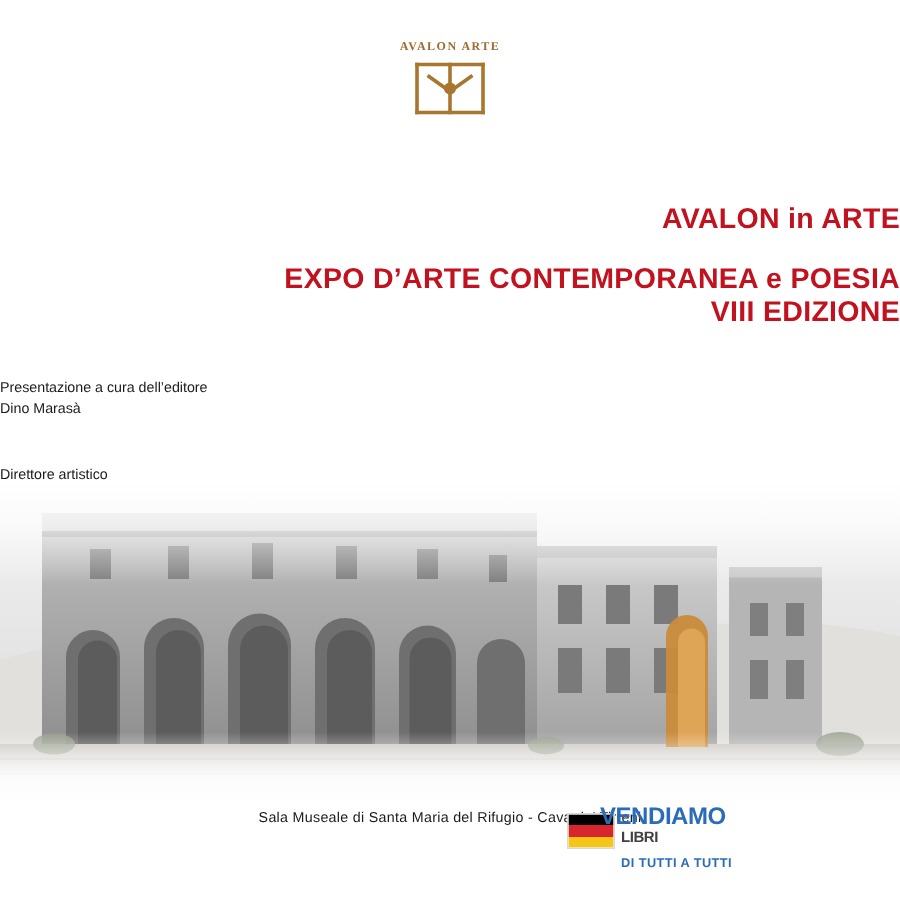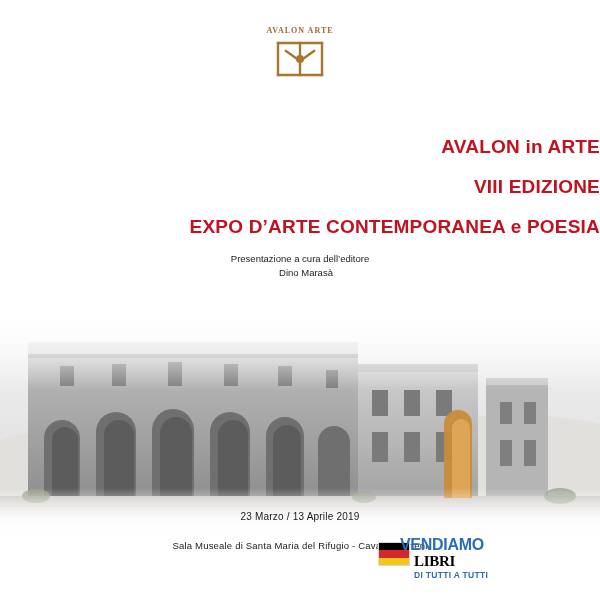--- a/index.html
+++ b/index.html
@@ -87,32 +87,31 @@
   .t1 { font-size: 19px; margin-bottom: 18px; }
   .t2 { font-size: 19px; margin-bottom: 18px; }
   .t3 { font-size: 19px; margin-bottom: 0; }
 
   
   .credits {
     position: absolute;
     left: 0;
     top: 252px;
     width: 600px;
-    text-align: center;
+    text-align: left;
     color: #1a1a1a;
   }
   .credit-block { margin-bottom: 14px; }
   .credit-role {
     font-size: 9.5px;
     line-height: 14px;
   }
   .credit-name {
     font-size: 9.5px;
     line-height: 14px;
-    padding-left: 12px;
   }
   .credits .spacer { height: 16px; }
 
   
   .date-line {
     position: absolute;
     left: 0;
     top: 511px;
     width: 600px;
     text-align: center;
@@ -164,25 +163,24 @@
     font-size: 16px;
     font-weight: bold;
     color: #2b6cb8;
     letter-spacing: -0.3px;
     white-space: nowrap;
   }
   .wm-mid {
     position: absolute;
     left: 36px;
     top: 19px;
-    font-size: 15px;
-    font-weight: bold;
-    color: #000000;
+    font-size: 10px;
+    font-weight: bold;
+    color: #404040;
     letter-spacing: -0.3px;
-    font-family: Liberation Serif, serif;
   }
   .wm-bot {
     position: absolute;
     left: 36px;
     top: 36px;
     font-size: 8.5px;
     font-weight: bold;
     color: #2b6cb8;
     letter-spacing: 0.3px;
   }
@@ -306,35 +304,35 @@
           <line x1="14" y1="14" x2="28" y2="24"></line>
           <line x1="42" y1="14" x2="28" y2="24"></line>
         </g>
         <circle cx="28" cy="22" r="4" fill="#a9762f"></circle>
       </svg>
     </div>
   </div>
 
   <div class="titles">
     <div class="title-line t1">AVALON in ARTE</div>
+    <div class="title-line t3">EXPO D’ARTE CONTEMPORANEA e POESIA</div>
     <div class="title-line t2">VIII EDIZIONE</div>
-    <div class="title-line t3">EXPO D’ARTE CONTEMPORANEA e POESIA</div>
   </div>
 
   <div class="credits">
     <div class="credit-block">
       <div class="credit-role">Presentazione a cura dell’editore</div>
       <div class="credit-name">Dino Marasà</div>
     </div>
     <div class="spacer"></div>
     <div class="credit-block">
+      <div class="credit-role">Direttore artistico</div>
     </div>
   </div>
 
-  <div class="date-line">23 Marzo / 13 Aprile 2019</div>
   <div class="venue-line">Sala Museale di Santa Maria del Rifugio - Cava de’ Tirreni</div>
 
   <div class="watermark">
     <div class="wm-flag">
       <i class="b1"></i>
         <i class="b2"></i>
         <i class="b3"></i>
     </div>
     <div class="wm-top">VENDIAMO</div>
     <div class="wm-mid">LIBRI</div>

